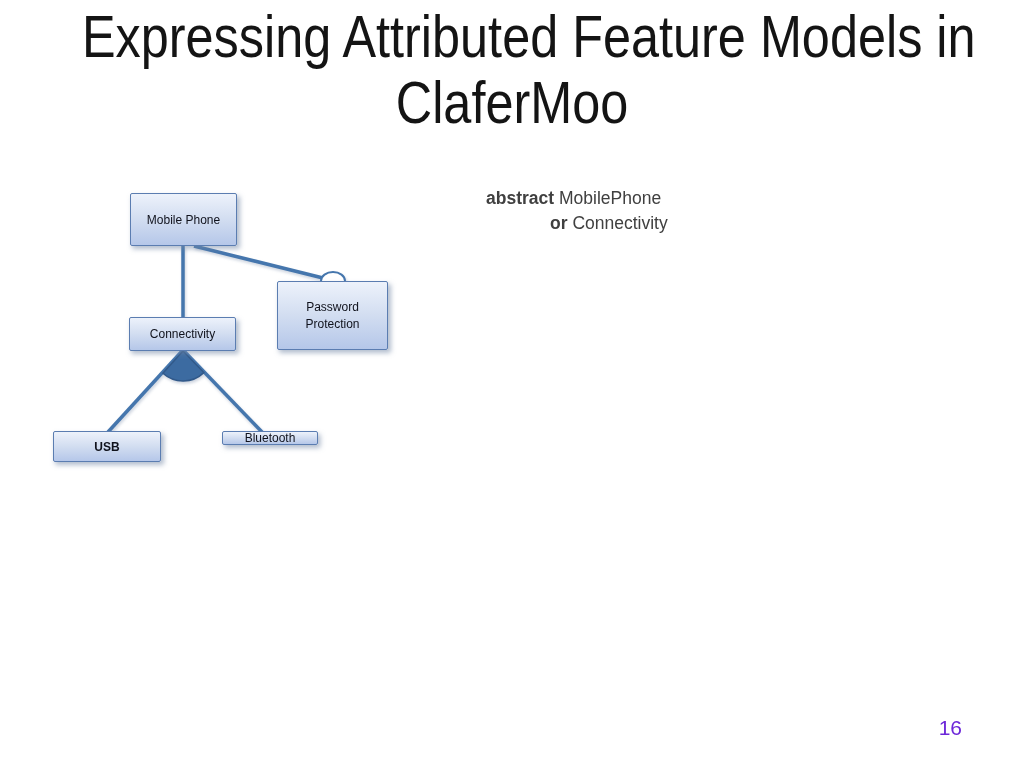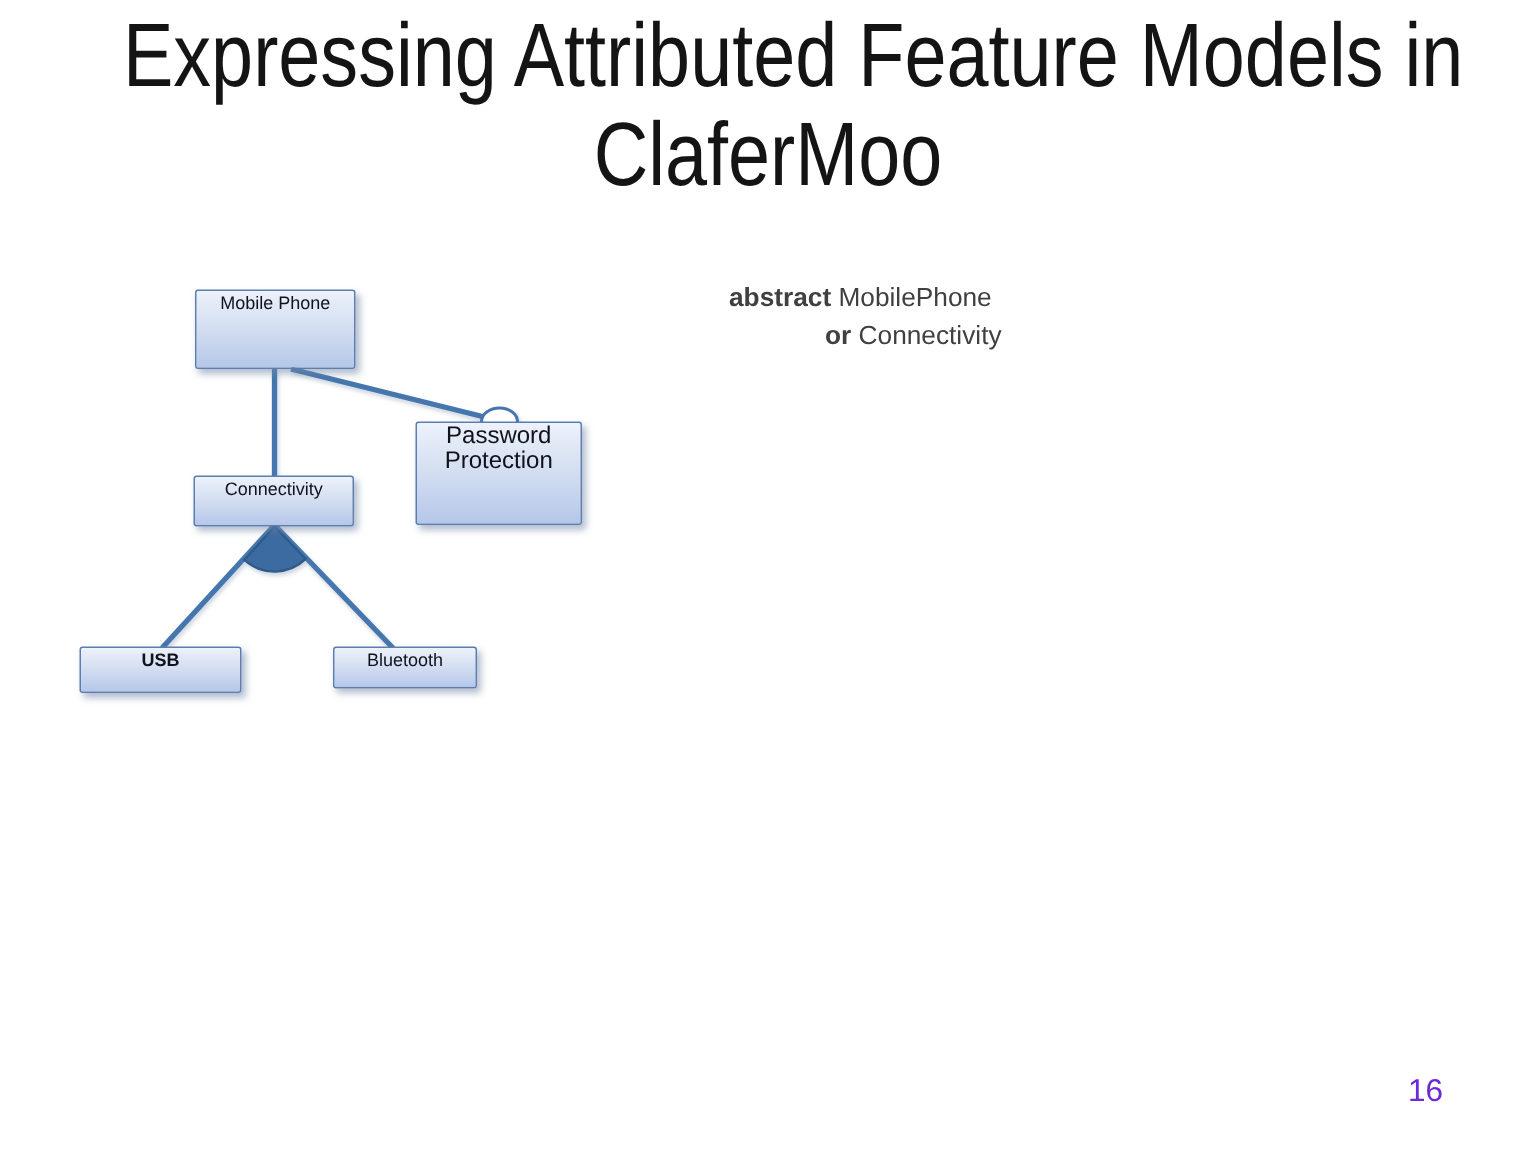--- a/index.html
+++ b/index.html
@@ -37,35 +37,36 @@
   .connector-layer {
     position: absolute;
     left: 0; top: 0;
     width: 1024px; height: 768px;
     filter: drop-shadow(1.5px 2px 1.5px rgba(110,130,160,0.35));
   }
 
   .feature-node {
     position: absolute;
     display: flex;
+    align-items: center;
     justify-content: center;
     text-align: center;
     background: linear-gradient(180deg, #edf2fb 0%, #d3def1 48%, #b5c7e9 100%);
     border: 1.5px solid #5b7db1;
     border-radius: 2px;
     box-shadow: 2.5px 3px 5px rgba(115,135,165,0.55);
     color: #10121c;
     font-size: 12px;
     line-height: 16px;
   }
   .node-mobile-phone        { left: 130px; top: 193px; width: 107px; height: 53px; }
   .node-connectivity        { left: 129px; top: 317px; width: 107px; height: 34px; }
-  .node-password-protection { left: 277px; top: 281px; width: 111px; height: 69px; padding: 0 16px; font-size: 16px; line-height: 17px; }
+  .node-password-protection { left: 277px; top: 281px; width: 111px; height: 69px; padding: 0 16px; font-size: 12px; line-height: 17px; }
   .node-usb                 { left:  53px; top: 431px; width:  108px; height: 31px; font-weight: bold; }
-  .node-bluetooth           { left: 222px; top: 431px; width:  96px; height: 28px; }
+  .node-bluetooth           { left: 222px; top: 431px; width:  96px; height: 14px; }
 
   
   .code-snippet {
     position: absolute;
     left: 486px;
     top: 186px;
     font-size: 17.5px;
     line-height: 25px;
     color: #404040;
     white-space: nowrap;

